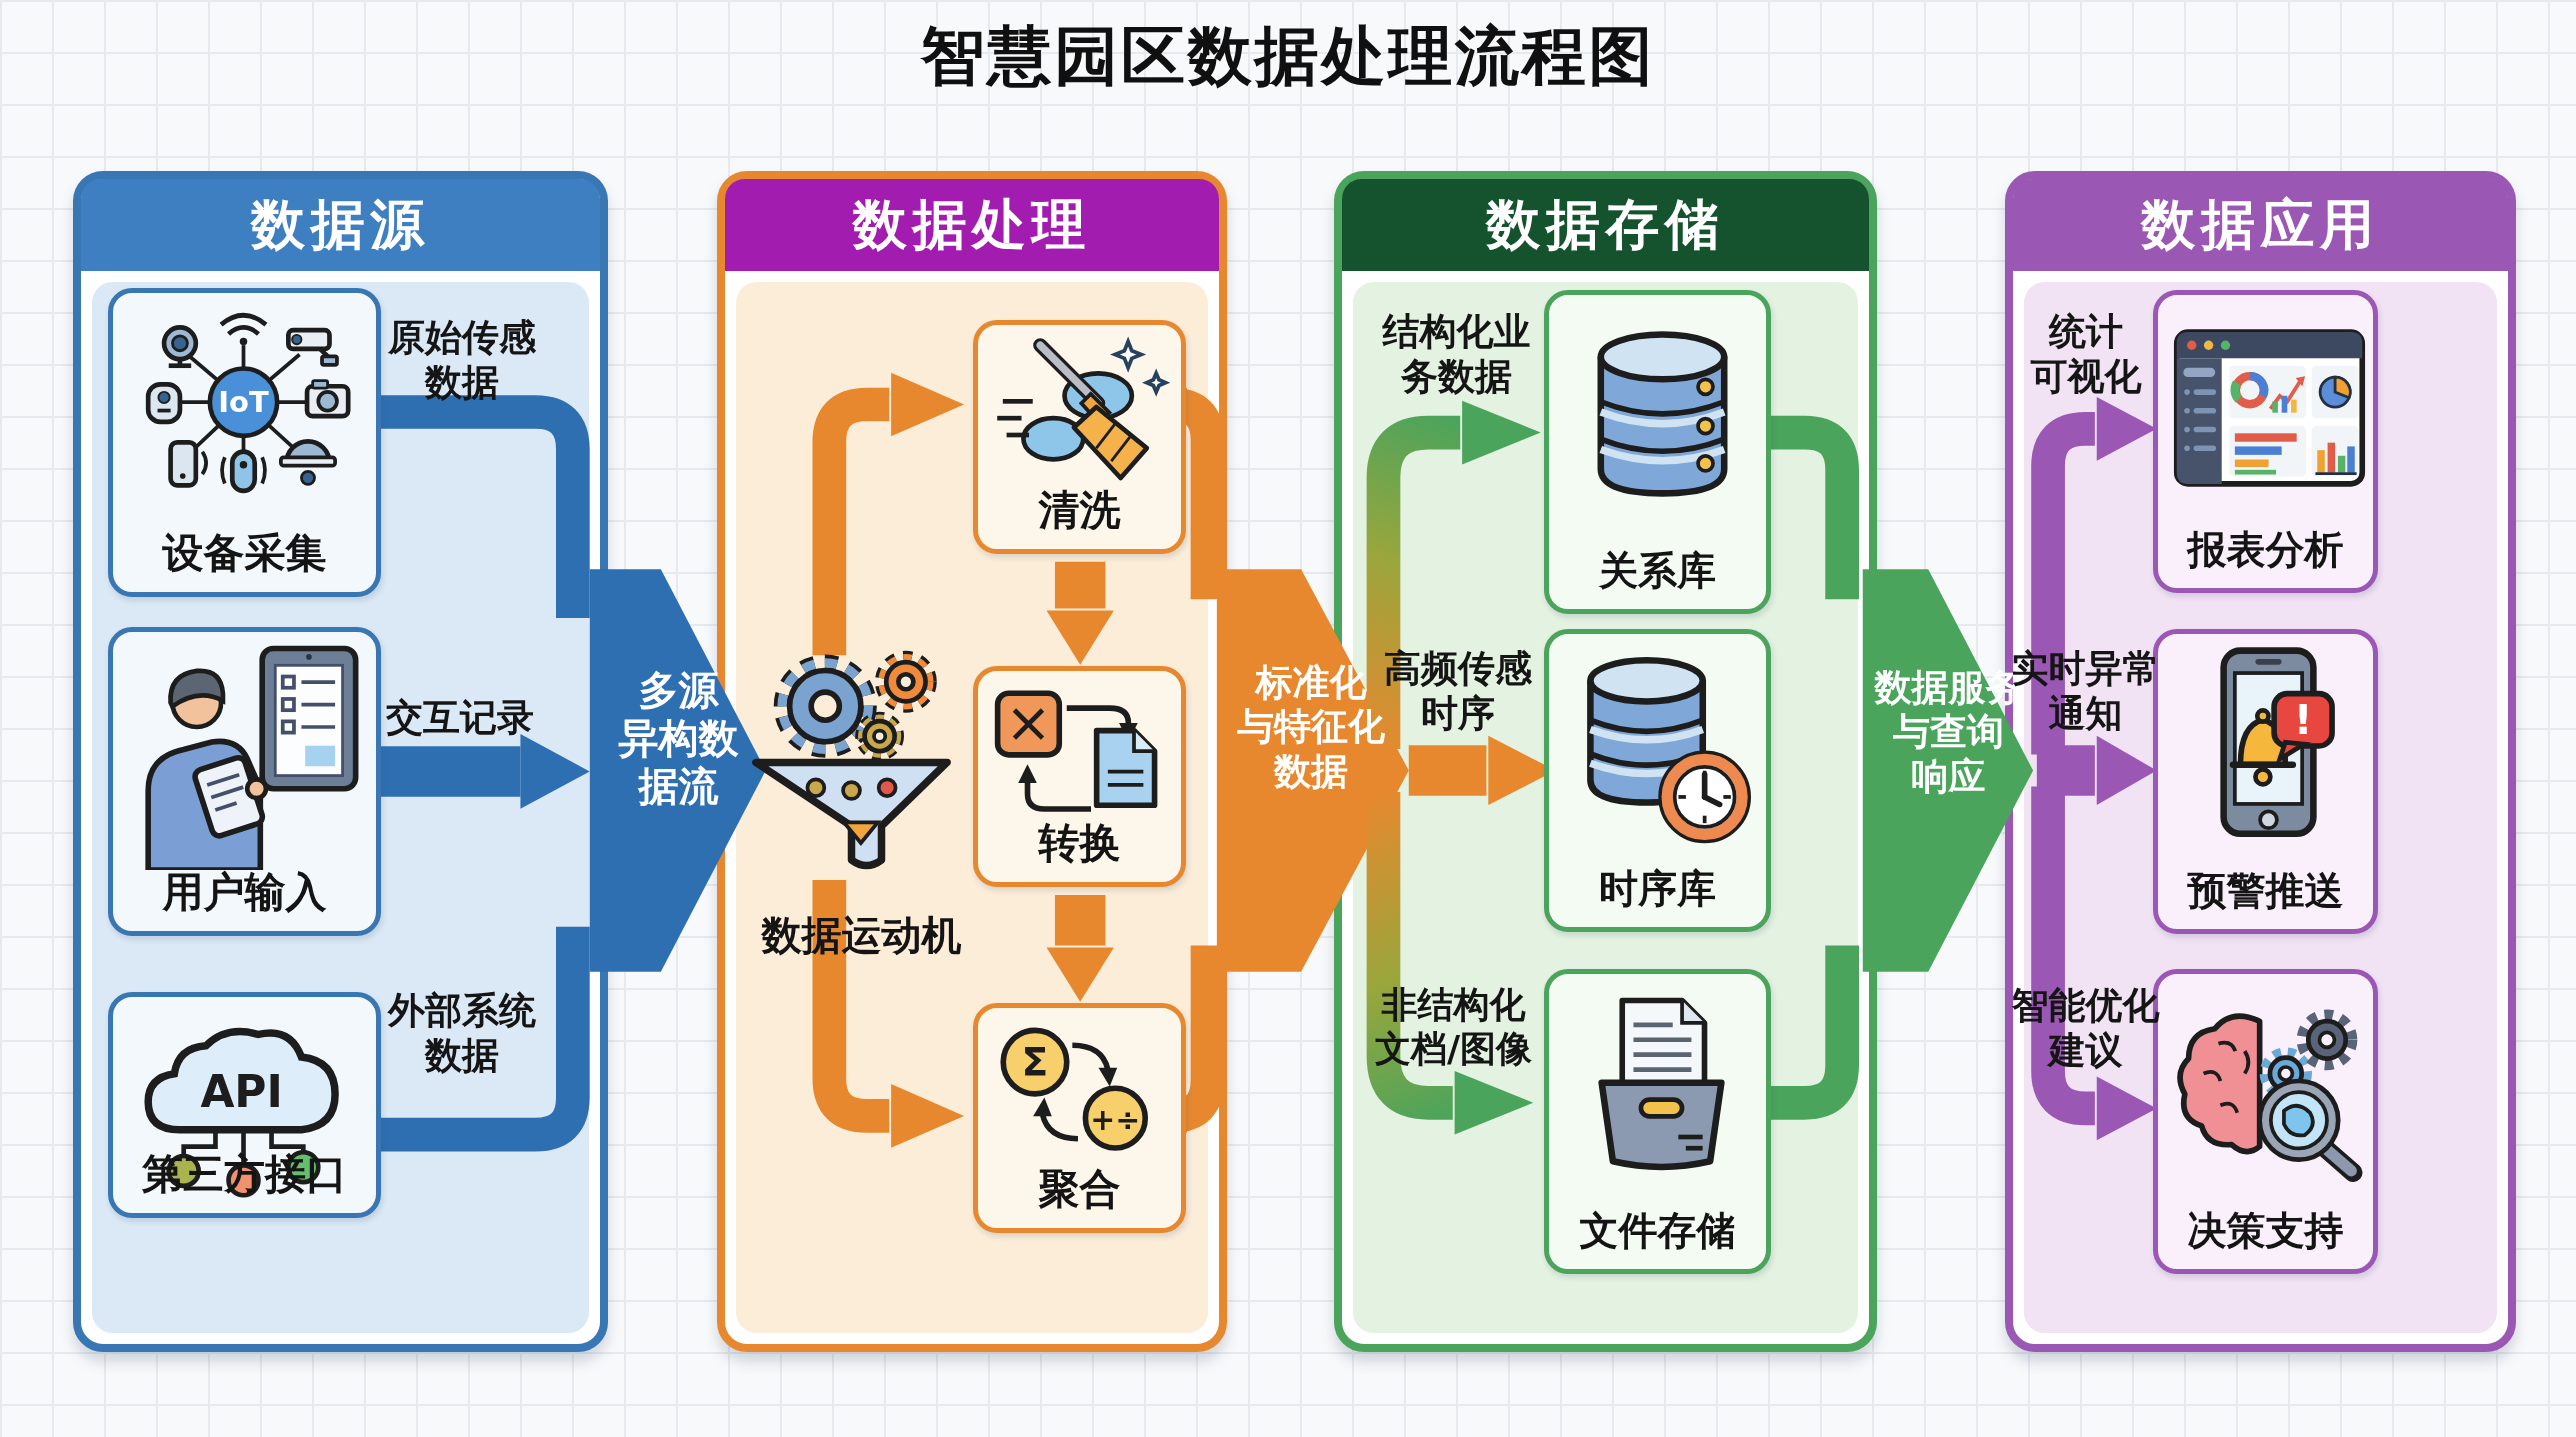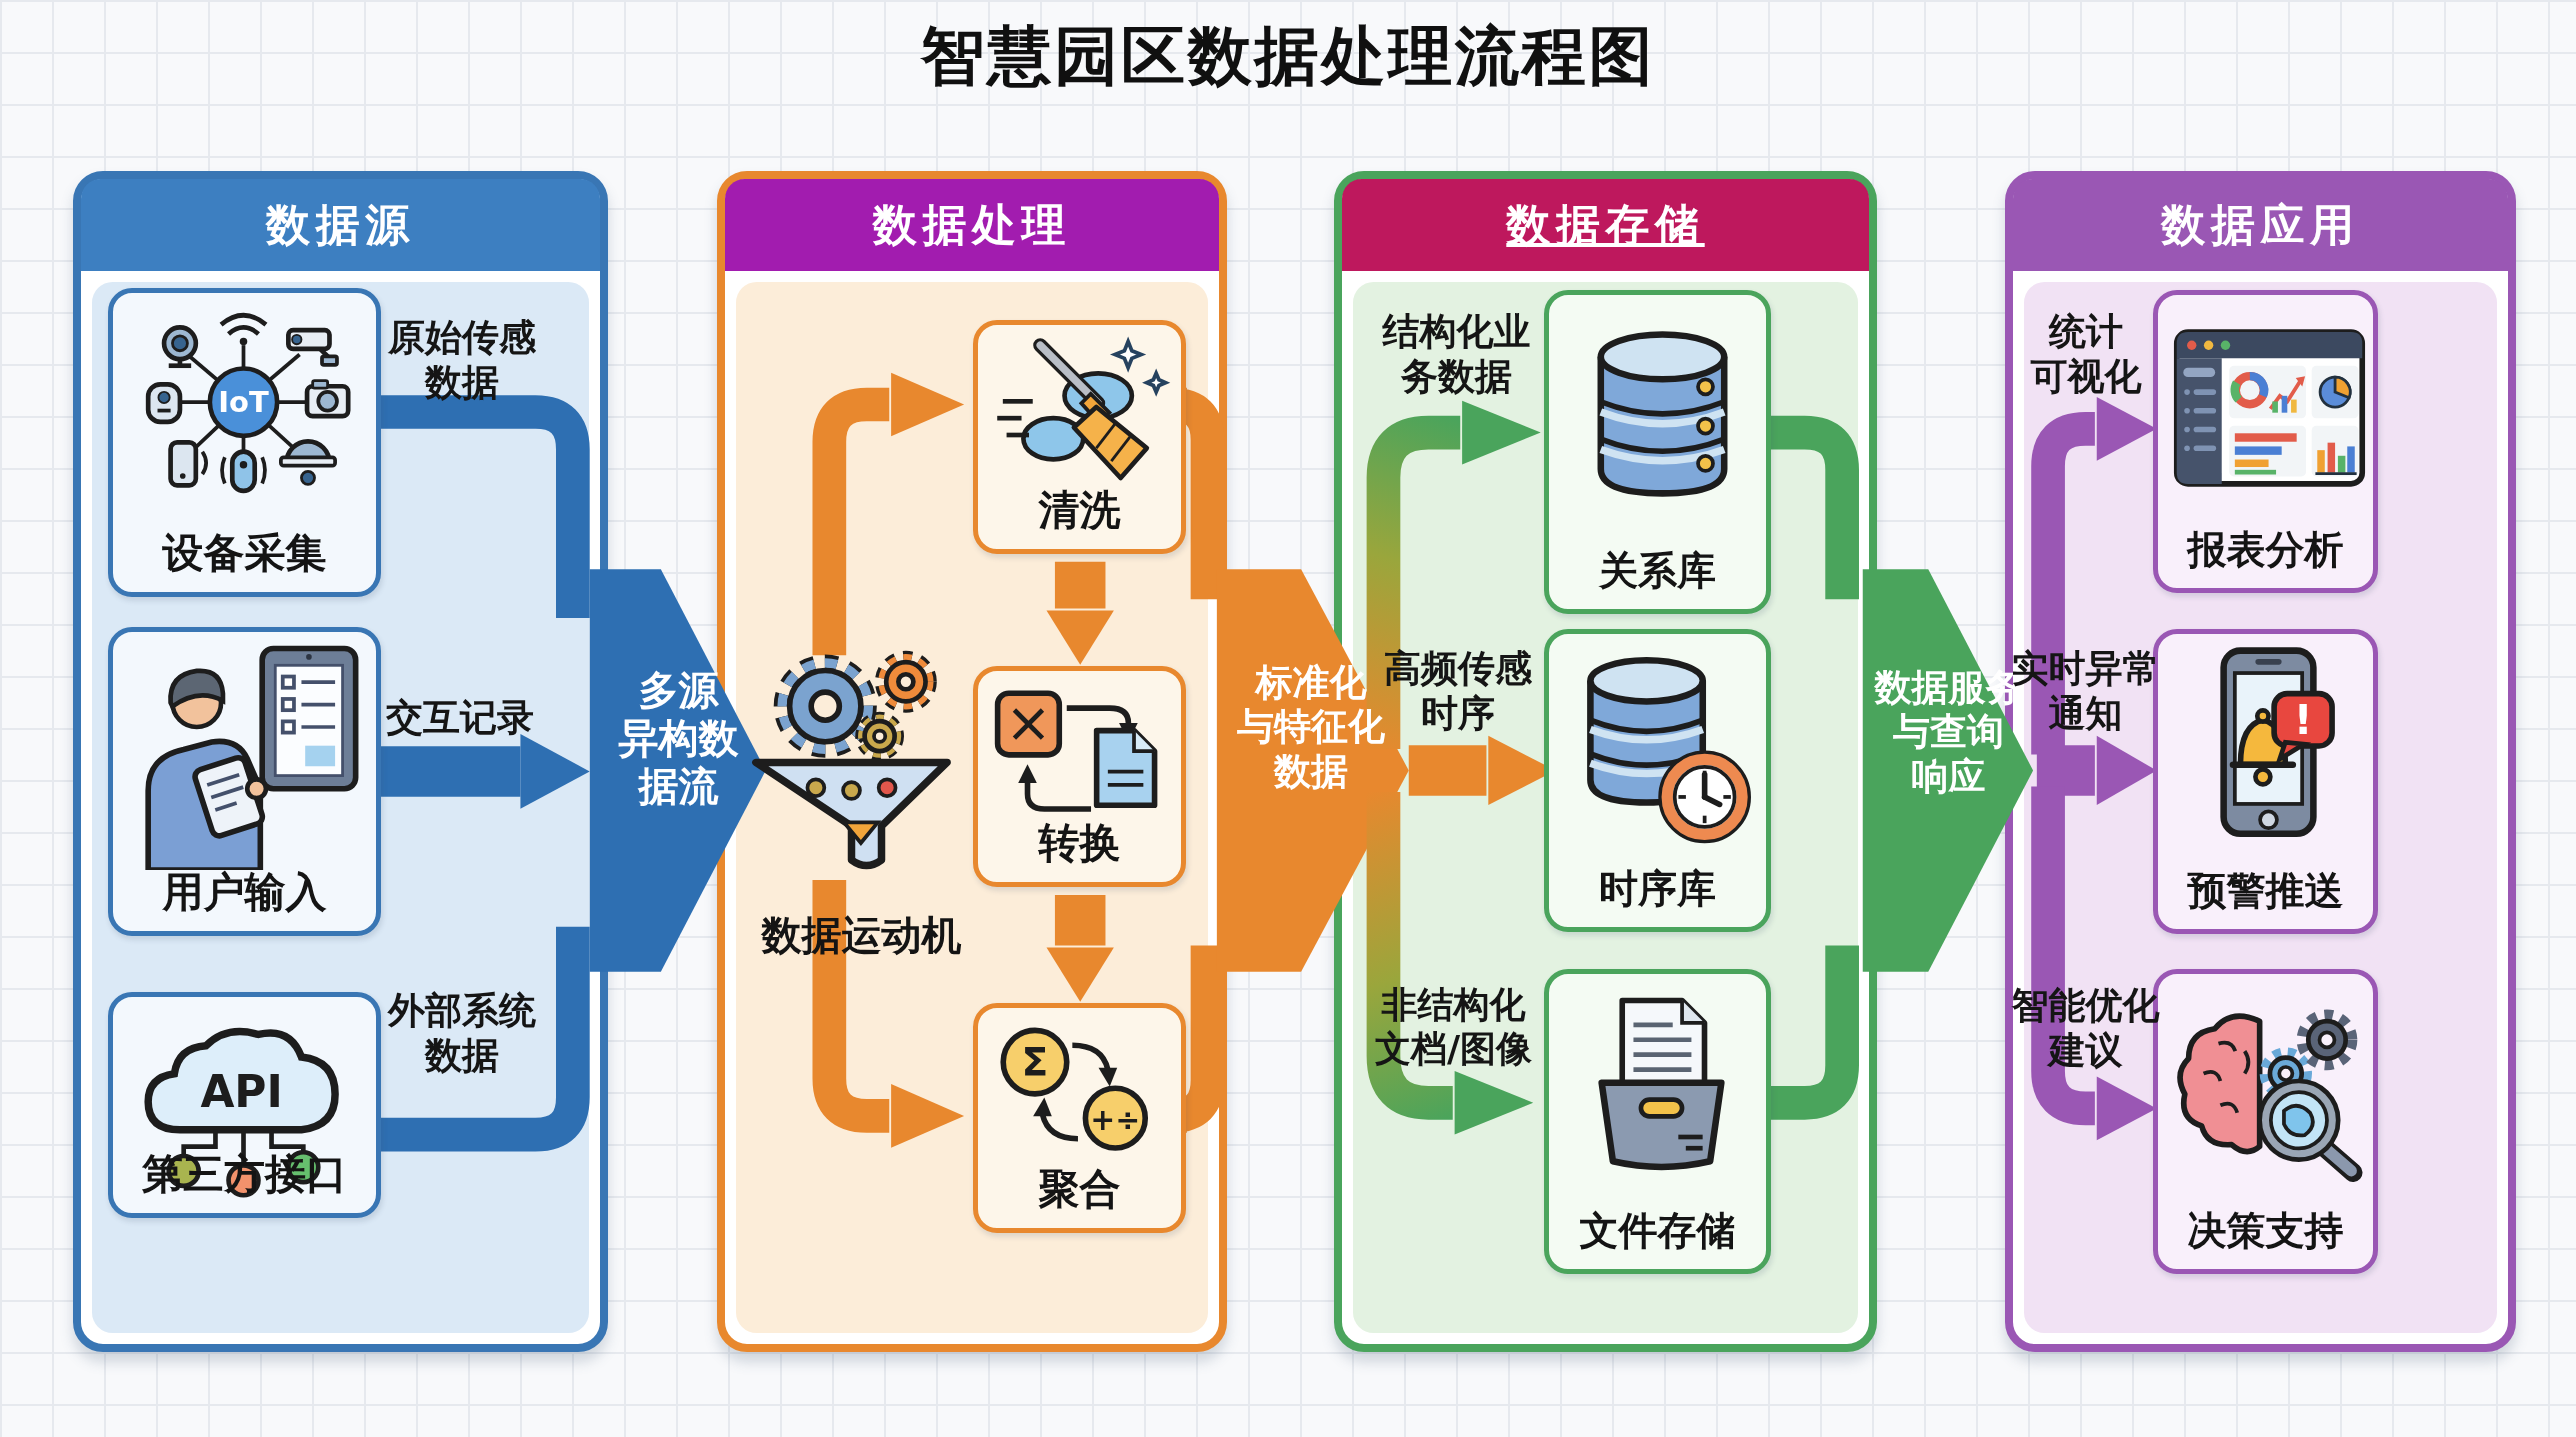--- a/index.html
+++ b/index.html
@@ -8,30 +8,30 @@
     background-color:#f8f9fb;
     background-image:linear-gradient(#e6e9ee 1.9px,transparent 1.9px),
                      linear-gradient(90deg,#e6e9ee 1.9px,transparent 1.9px);
     background-size:52px 52px;}
   .title{position:absolute;left:0;right:0;top:13px;text-align:center;
     font-size:64px;font-weight:900;color:#101010;letter-spacing:2.8px;}
   .col{position:absolute;top:171px;height:1181px;background:#fff;border-radius:30px;
     box-sizing:border-box;box-shadow:0 9.4px 13px rgba(70,90,120,.22);}
   .col-head{position:absolute;top:0;left:0;right:0;height:92px;border-radius:19.7px 19.7px 0 0;
     display:flex;align-items:center;justify-content:center;color:#fff;
-    font-size:44px;font-weight:800;letter-spacing:5.6px;}
+    font-size:54px;font-weight:800;letter-spacing:5.6px;}
   .col-body{position:absolute;left:11.2px;right:11.2px;top:103px;bottom:11.2px;border-radius:20.6px;}
   #col-source{left:73px;width:535px;border:8.4px solid #3976b4;}
   #col-source .col-head{background:#3d7fc1;}
   #col-source .col-body{background:#dbe9f6;}
   #col-processing{left:717px;width:510px;border:8.4px solid #e8882e;}
   #col-processing .col-head{background:#a21caf;}
   #col-processing .col-body{background:#fcedd9;}
   #col-storage{left:1334px;width:543px;border:8.4px solid #4aa45c;}
-  #col-storage .col-head{background:#be185d;text-decoration:underline;}
+  #col-storage .col-head{background:#14532d;}
   #col-storage .col-body{background:#e3f2e1;}
   #col-application{left:2005px;width:511px;border:8.4px solid #9a57b4;}
   #col-application .col-head{background:#9a57b4;}
   #col-application .col-body{background:#f1e2f4;}
   .card{position:absolute;border-radius:24px;box-sizing:border-box;
     box-shadow:1.9px 3.7px 5.6px rgba(60,80,110,.15);}
   .card.src{border:5.6px solid #3976b4;background:#f3f8fd;}
   .card.prc{border:5.6px solid #e8882e;background:#fdf6ea;}
   .card.sto{border:5.6px solid #4aa45c;background:#f4fbf3;}
   .card.app{border:5.6px solid #9a57b4;background:#f9f0fb;}

